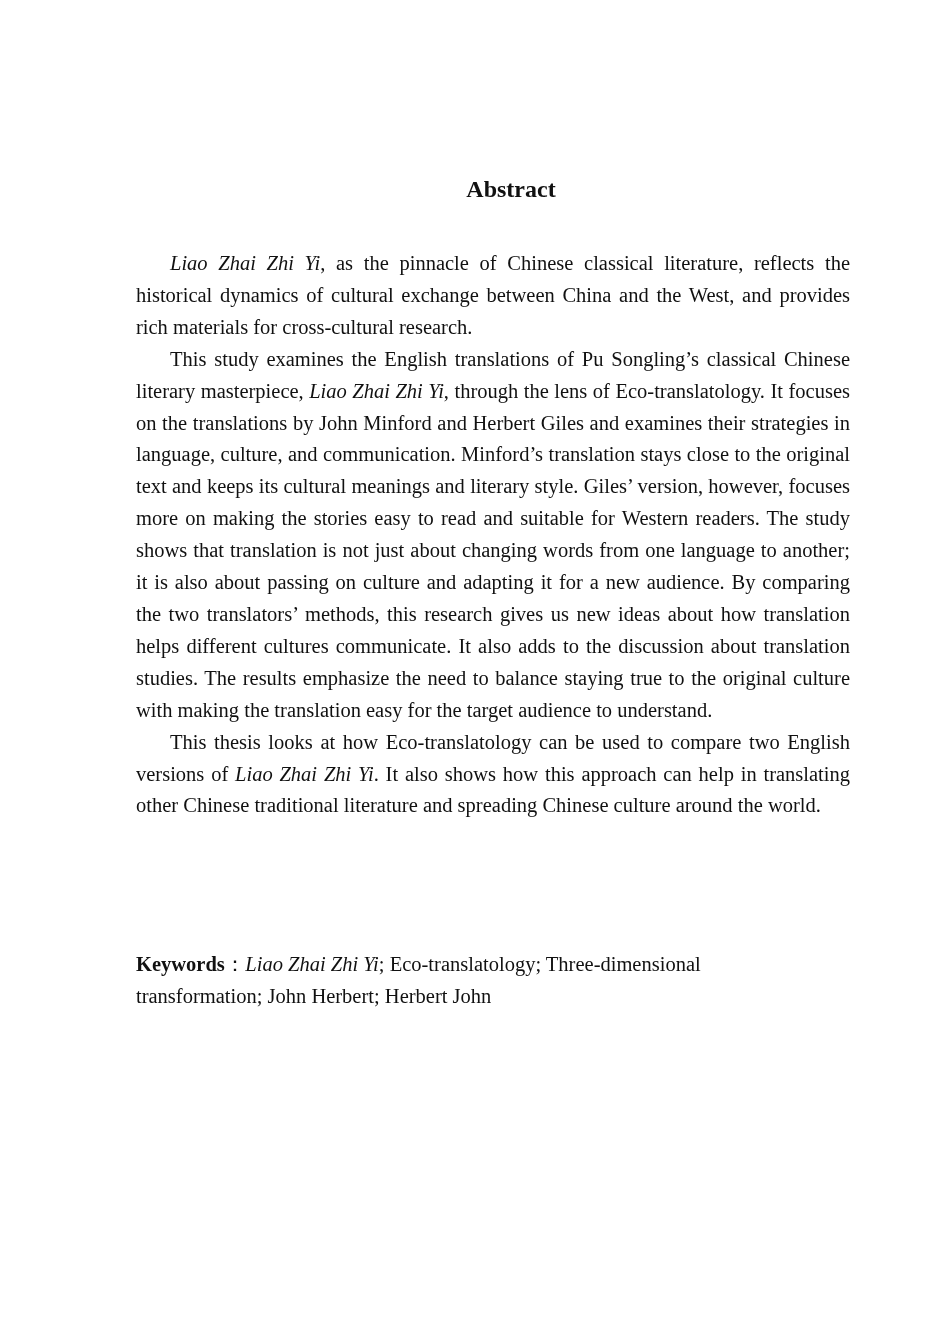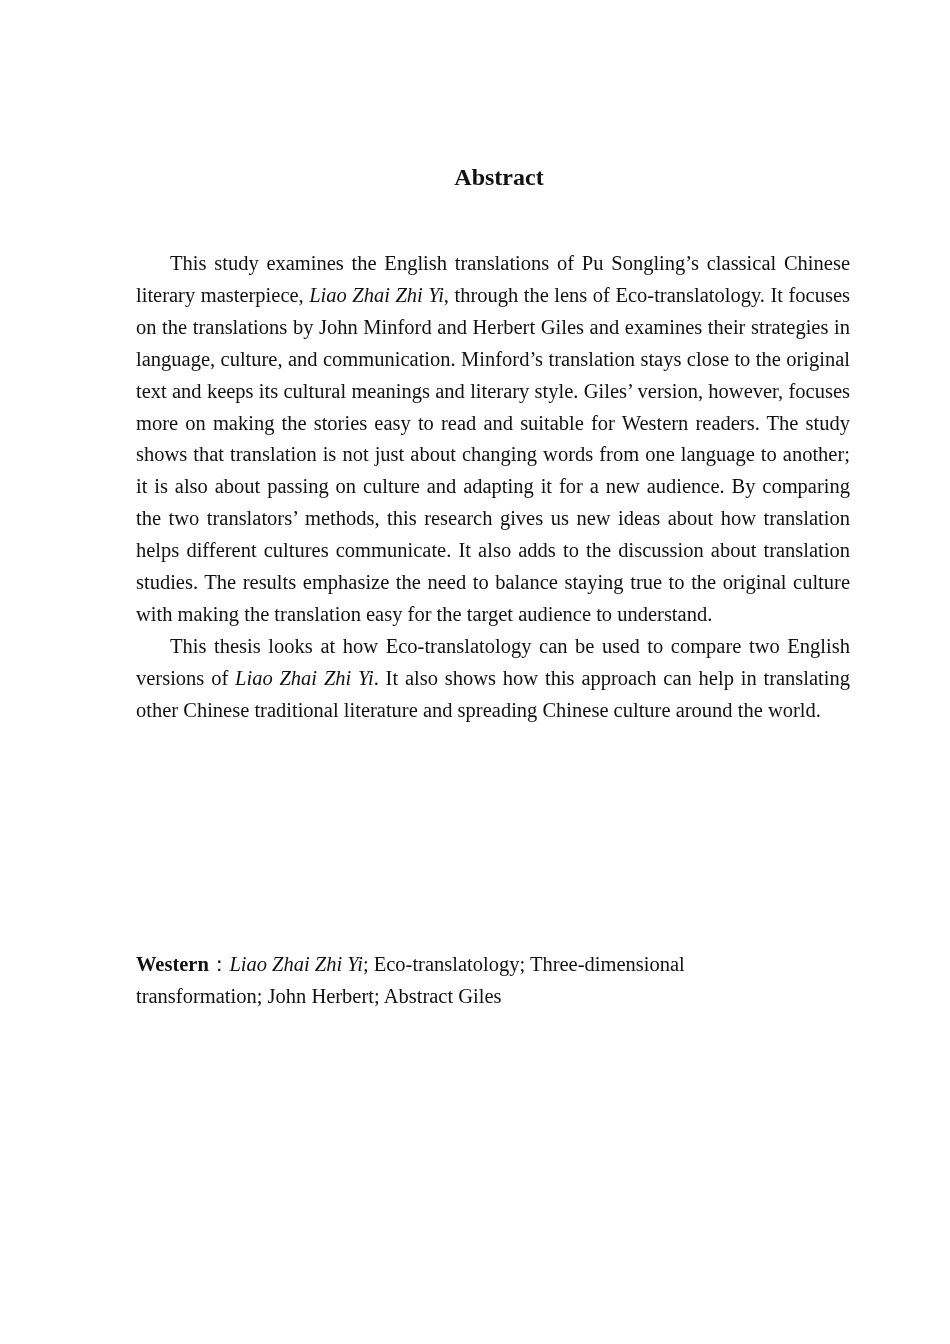--- a/index.html
+++ b/index.html
@@ -23,21 +23,21 @@
   }
   .title {
     position: absolute;
     top: 157px;
     left: 0;
     width: 714px;
     text-align: center;
     font-weight: bold;
     font-size: 24px;
     line-height: 32px;
-    margin: 4px;
+    margin: 16px;
     padding-left: 0;
   }
   .title span { position: relative; left: 2px; }
   .body {
     position: absolute;
     top: 248px;
     left: 0;
     width: 714px;
   }
   .para {
@@ -60,20 +60,21 @@
   .keywords .kw-label { font-weight: bold; }
   .keywords .it { font-style: italic; }
 </style>
 </head>
 <body>
 
 <div class="page">
   <h1 class="title"><span>Abstract</span></h1>
 
   <div class="body">
+    <p class="para"><span class="it">Liao Zhai Zhi Yi</span><span>, as the pinnacle of Chinese classical literature, reflects the historical dynamics of cultural exchange between China and the West, and provides rich materials for cross-cultural research.</span></p>
 
     <p class="para"><span>This study examines the English translations of Pu Songling’s classical Chinese literary masterpiece, </span><span class="it">Liao Zhai Zhi Yi</span><span>, through the lens of Eco-translatology. It focuses on the translations by John Minford and Herbert Giles and examines their strategies in language, culture, and communication. Minford’s translation stays close to the original text and keeps its cultural meanings and literary style. Giles’ version, however, focuses more on making the stories easy to read and suitable for Western readers. The study shows that translation is not just about changing words from one language to another; it is also about passing on culture and adapting it for a new audience. By comparing the two translators’ methods, this research gives us new ideas about how translation helps different cultures communicate. It also adds to the discussion about translation studies. The results emphasize the need to balance staying true to the original culture with making the translation easy for the target audience to understand.</span></p>
 
     <p class="para"><span>This thesis looks at how Eco-translatology can be used to compare two English versions of </span><span class="it">Liao Zhai Zhi Yi</span><span>. It also shows how this approach can help in translating other Chinese traditional literature and spreading Chinese culture around the world.</span></p>
   </div>
 
-  <p class="keywords"><span class="kw-label">Western</span><span>：</span><span class="it">Liao Zhai Zhi Yi</span><span>; </span><span>Eco-translatology</span><span>; </span><span>Three-dimensional transformation</span><span>; </span><span>John Herbert</span><span>; </span><span>Abstract Giles</span></p>
+  <p class="keywords"><span class="kw-label">Keywords</span><span>：</span><span class="it">Liao Zhai Zhi Yi</span><span>; </span><span>Eco-translatology</span><span>; </span><span>Three-dimensional transformation</span><span>; </span><span>John Herbert</span><span>; </span><span>Herbert John</span></p>
 </div>
 
 </body></html>

